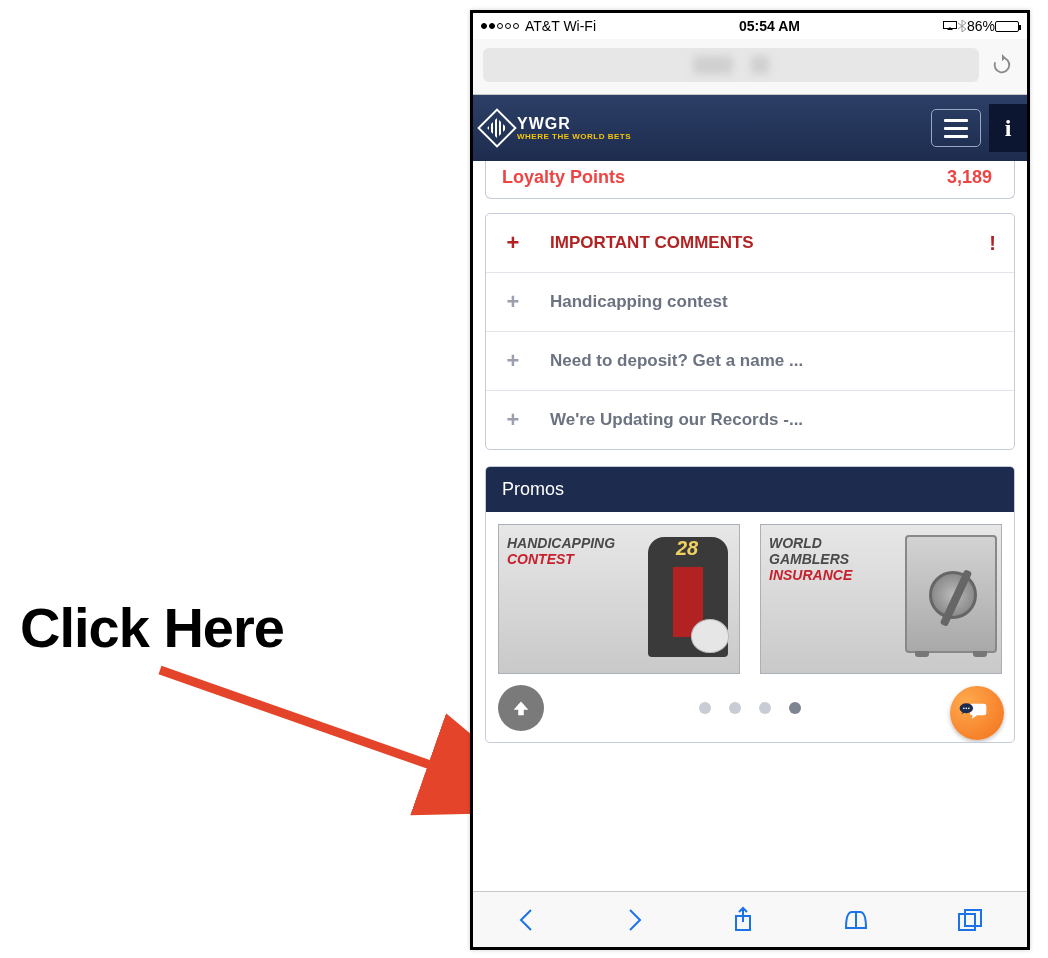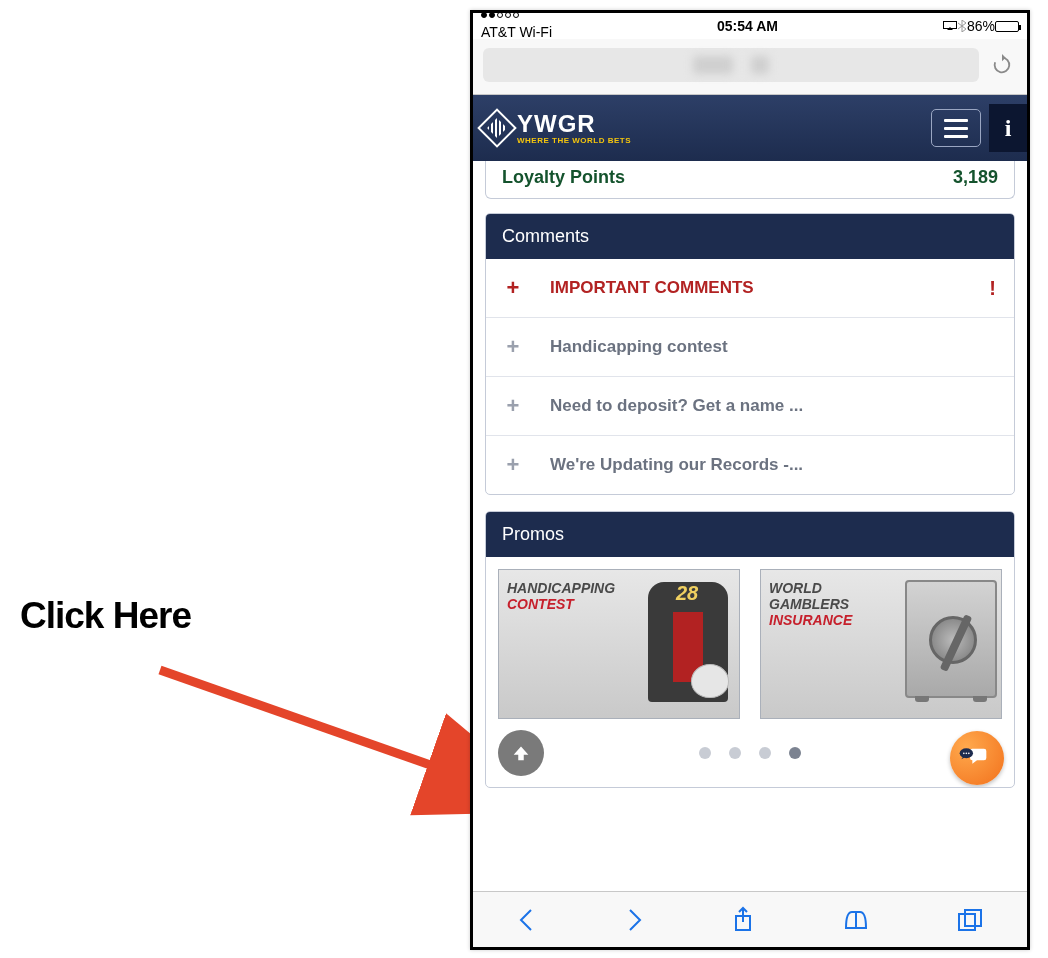--- a/index.html
+++ b/index.html
@@ -7,21 +7,21 @@
     font-family: -apple-system, "Helvetica Neue", Arial, sans-serif;
     background: #fff;
     width: 1048px;
     height: 958px;
     position: relative;
   }
   .annotation {
     position: absolute;
     left: 20px;
     top: 595px;
-    font-size: 37px;
+    font-size: 56px;
     font-weight: 700;
     color: #000;
     letter-spacing: -1px;
   }
   .arrow-svg {
     position: absolute;
     left: 150px;
     top: 640px;
     pointer-events: none;
   }
@@ -39,21 +39,21 @@
   .ios-status {
     height: 26px;
     display: flex;
     align-items: center;
     justify-content: space-between;
     font-size: 14px;
     padding: 0 8px;
     color: #000;
     background: #fff;
   }
-  .ios-status .left { display:flex; align-items:flex-start; gap:6px;flex-direction:column; }
+  .ios-status .left { display:flex; align-items:center; gap:6px; }
   .ios-status .signal { display:flex; gap:2px; align-items:center; }
   .ios-status .signal .dot { width:6px; height:6px; border-radius:50%; border:1px solid #000; }
   .ios-status .signal .dot.filled { background:#000; }
   .ios-status .center { font-weight:600; }
   .ios-status .right { display:flex; align-items:center; }
   .battery {
     width: 24px; height: 11px; border:1px solid #000; border-radius:2px; position:relative; display:inline-block;
   }
   .battery::after { content:""; position:absolute; right:-3px; top:3px; width:2px; height:5px; background:#000; }
   .battery .fill { height:100%; width:86%; background:#000; }
@@ -81,40 +81,40 @@
     padding: 0 10px;
   }
   .logo { display:flex; align-items:center; gap:6px; }
   .logo-diamond {
     width:28px; height:28px; transform: rotate(45deg);
     border:2px solid #fff; display:flex; align-items:center; justify-content:center;
   }
   .logo-diamond .inner {
     width:14px; height:14px; background: repeating-linear-gradient(45deg,#fff 0,#fff 2px,transparent 2px,transparent 4px);
   }
-  .logo-text { color:#fff; font-weight:800; font-size:24px; letter-spacing:1px; line-height:1; }
+  .logo-text { color:#fff; font-weight:800; font-size:16px; letter-spacing:1px; line-height:1; }
   .logo-sub { color:#f3c40e; font-size:8px; font-weight:700; letter-spacing:0.5px; }
   .logo-stack { display:flex; flex-direction:column; }
   .hdr-right { display:flex; align-items:center; gap:0; }
   .hamburger {
     width:50px; height:38px; border:1px solid #9aa6c2; border-radius:5px;
     display:flex; flex-direction:column; justify-content:center; align-items:center; gap:5px;
   }
   .hamburger .bar { width:24px; height:3px; background:#fff; border-radius:1px; }
   .info-btn {
     width:38px; height:48px; background:#0c1630; margin-left:8px; margin-right:-10px;
     display:flex; align-items:center; justify-content:center; color:#fff;
     font-family: Georgia, serif; font-weight:700; font-size:24px;
   }
   
   .content { padding: 0 6px 6px 6px; }
   .loyalty-row {
     display:flex; justify-content:space-between; align-items:center;
-    padding: 6px 16px 10px 16px;
-    font-size:18px; font-weight:700; color:#14532d;
+    padding: 6px 22px 10px 16px;
+    font-size:18px; font-weight:700; color:#ef4444;
     border:1px solid #c5cbd8; border-top:none;
     border-bottom-left-radius:6px; border-bottom-right-radius:6px;
     margin: 0 6px 14px 6px;
   }
   .panel {
     border:1px solid #c5cbd8; border-radius:5px; margin: 0 6px 16px 6px;
     overflow:hidden;
   }
   .panel-header {
     background:#1d2c4e; color:#fff; font-size:18px; padding:12px 16px;
@@ -287,21 +287,20 @@
   </div>
 
   <div class="content">
 
     <div class="loyalty-row">
       <span>Loyalty Points</span>
       <span>3,189</span>
     </div>
 
     <div class="panel">
-      <div class="panel-header">Comments</div>
       <div>
         <div class="list-item important-row">
           <span class="plus">+</span>
           <span class="label">IMPORTANT COMMENTS</span>
           <span class="bang">!</span>
         </div>
         <div class="list-item">
           <span class="plus">+</span>
           <span>Handicapping contest</span>
         </div>

